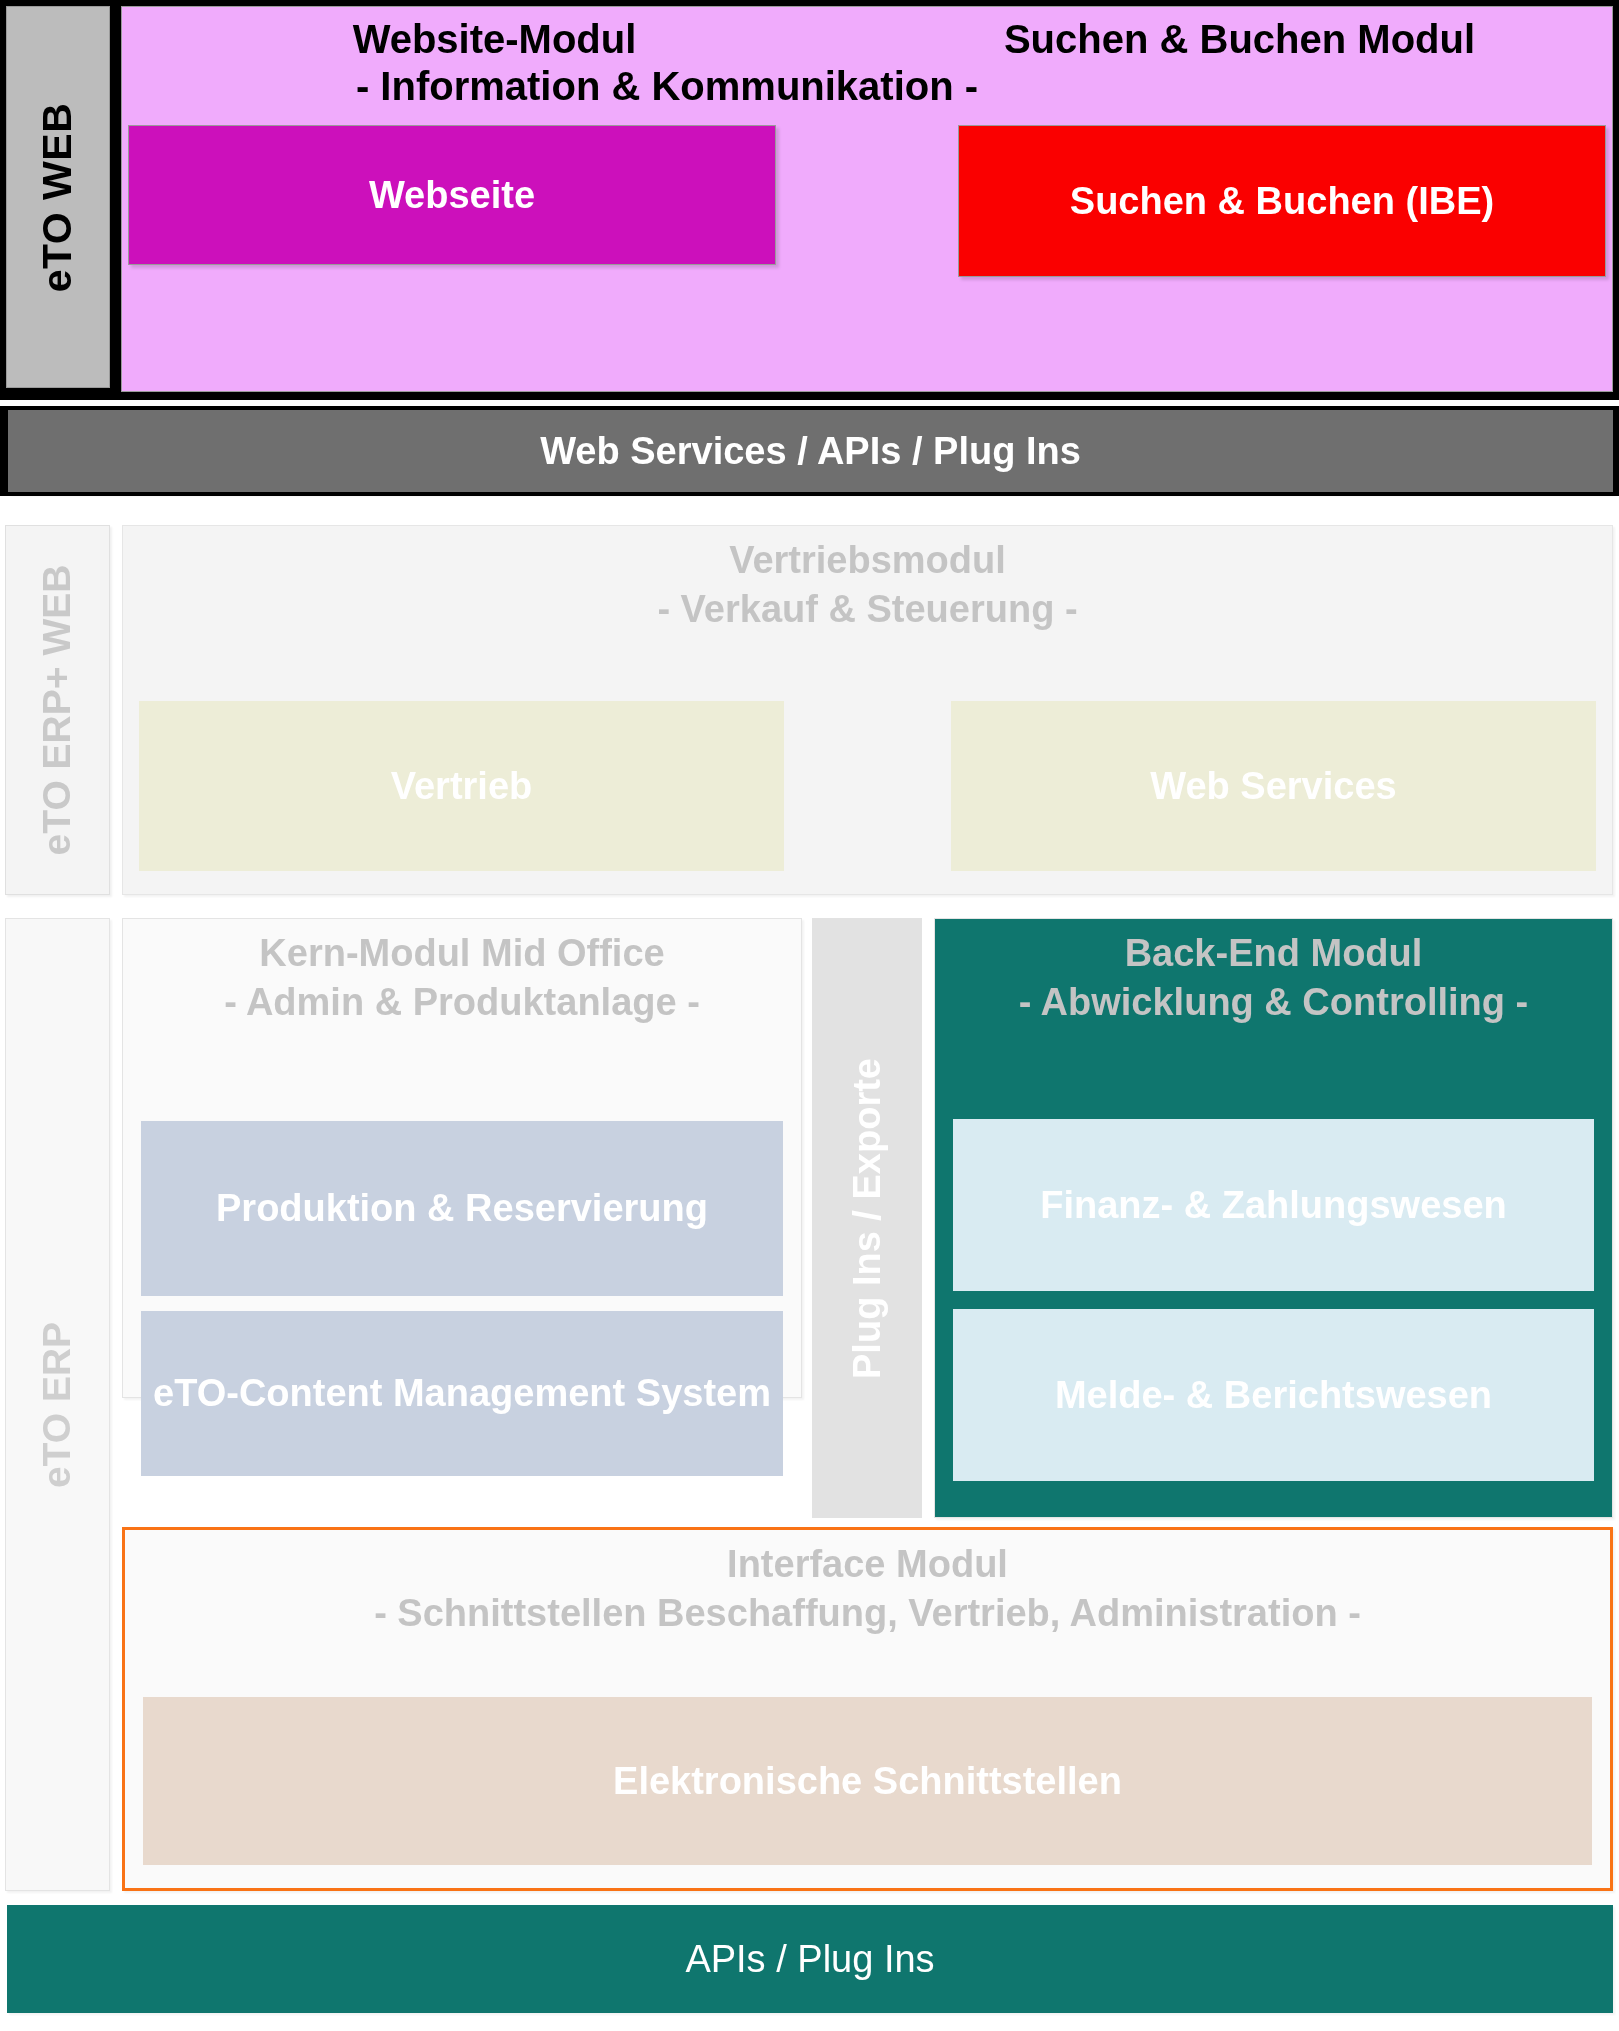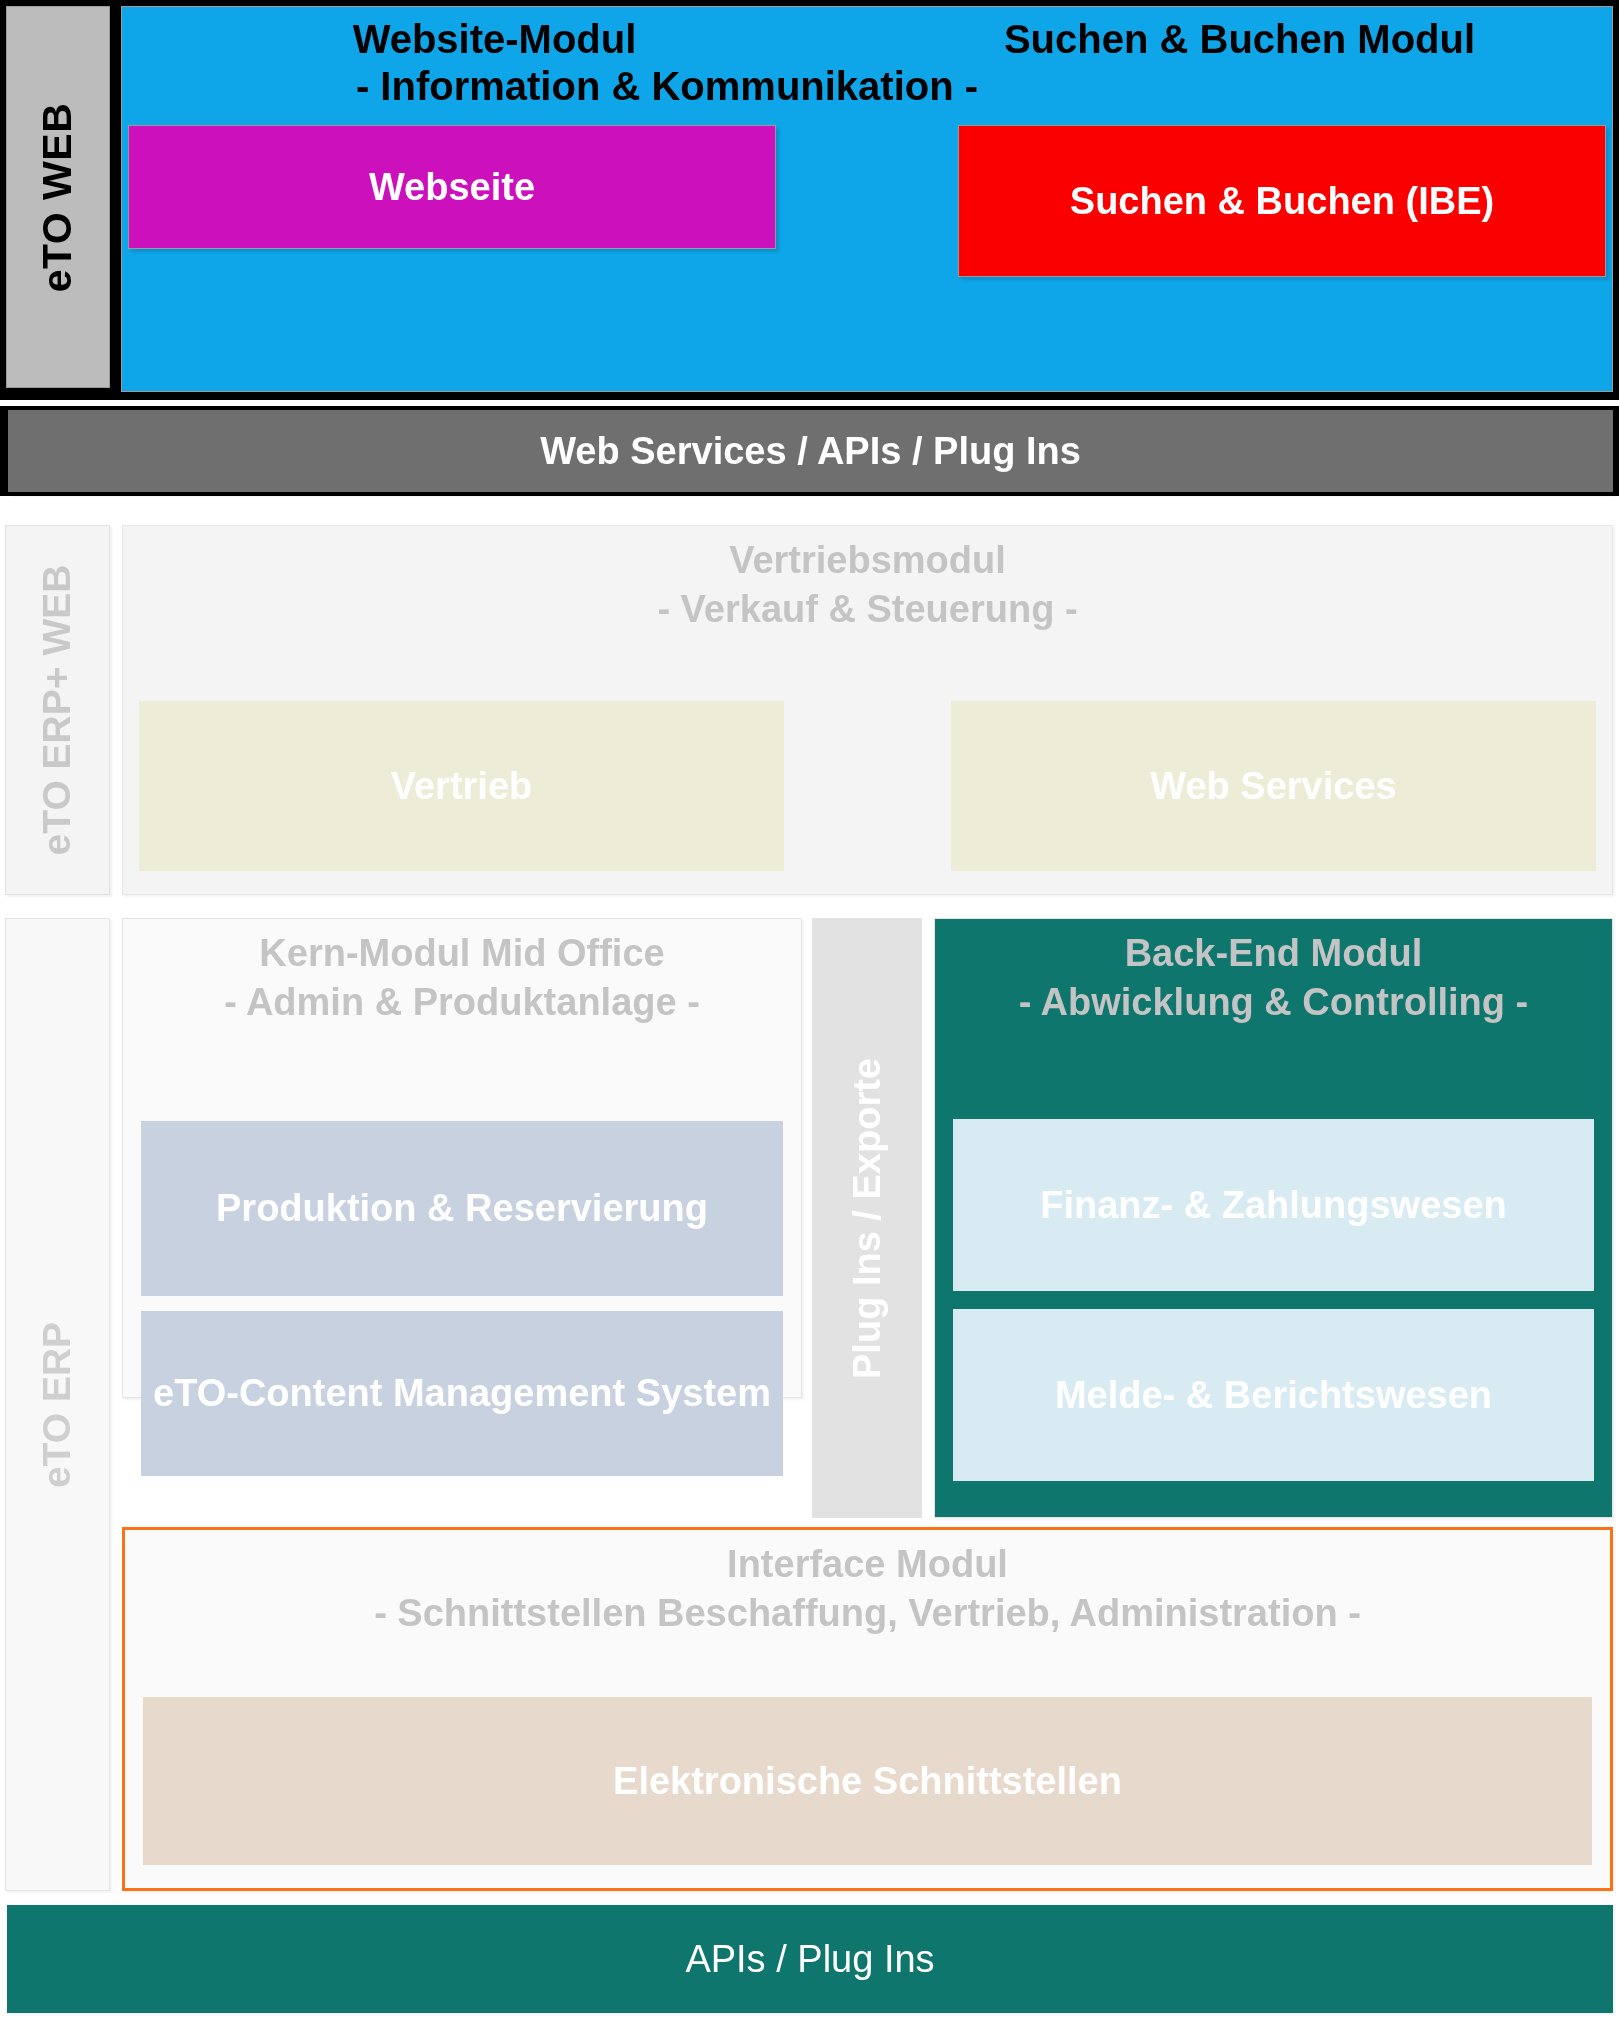--- a/index.html
+++ b/index.html
@@ -38,21 +38,21 @@
     white-space: nowrap;
     font-size: 41px;
     font-weight: bold;
     color: #000000;
     letter-spacing: 0.5px;
   }
   .web-main {
     position: absolute;
     left: 121px; top: 6px;
     width: 1492px; height: 386px;
-    background: #0ea5e9;
+    background: #f0abfc;
     border: 1px solid #9a9a9a;
   }
   .web-titles {
     position: absolute;
     left: 0; top: 8px;
     width: 100%;
     display: flex;
   }
   .web-title-left, .web-title-right {
     flex: 1 1 50%;
@@ -74,21 +74,21 @@
   }
   .web-boxes {
     position: absolute;
     left: 0; top: 118px;
     width: 100%;
     display: flex;
     justify-content: space-between;
     padding: 0 6px;
   }
   .box-webseite {
-    width: 648px; height: 124px;
+    width: 648px; height: 140px;
     background: #cc10bb;
     border: 1px solid #9a9a9a;
     box-shadow: 3px 3px 3px rgba(0,0,0,0.13);
     display: flex; align-items: center; justify-content: center;
     color: #ffffff;
     font-size: 38px;
     font-weight: bold;
   }
   .box-ibe {
     width: 648px; height: 152px;

